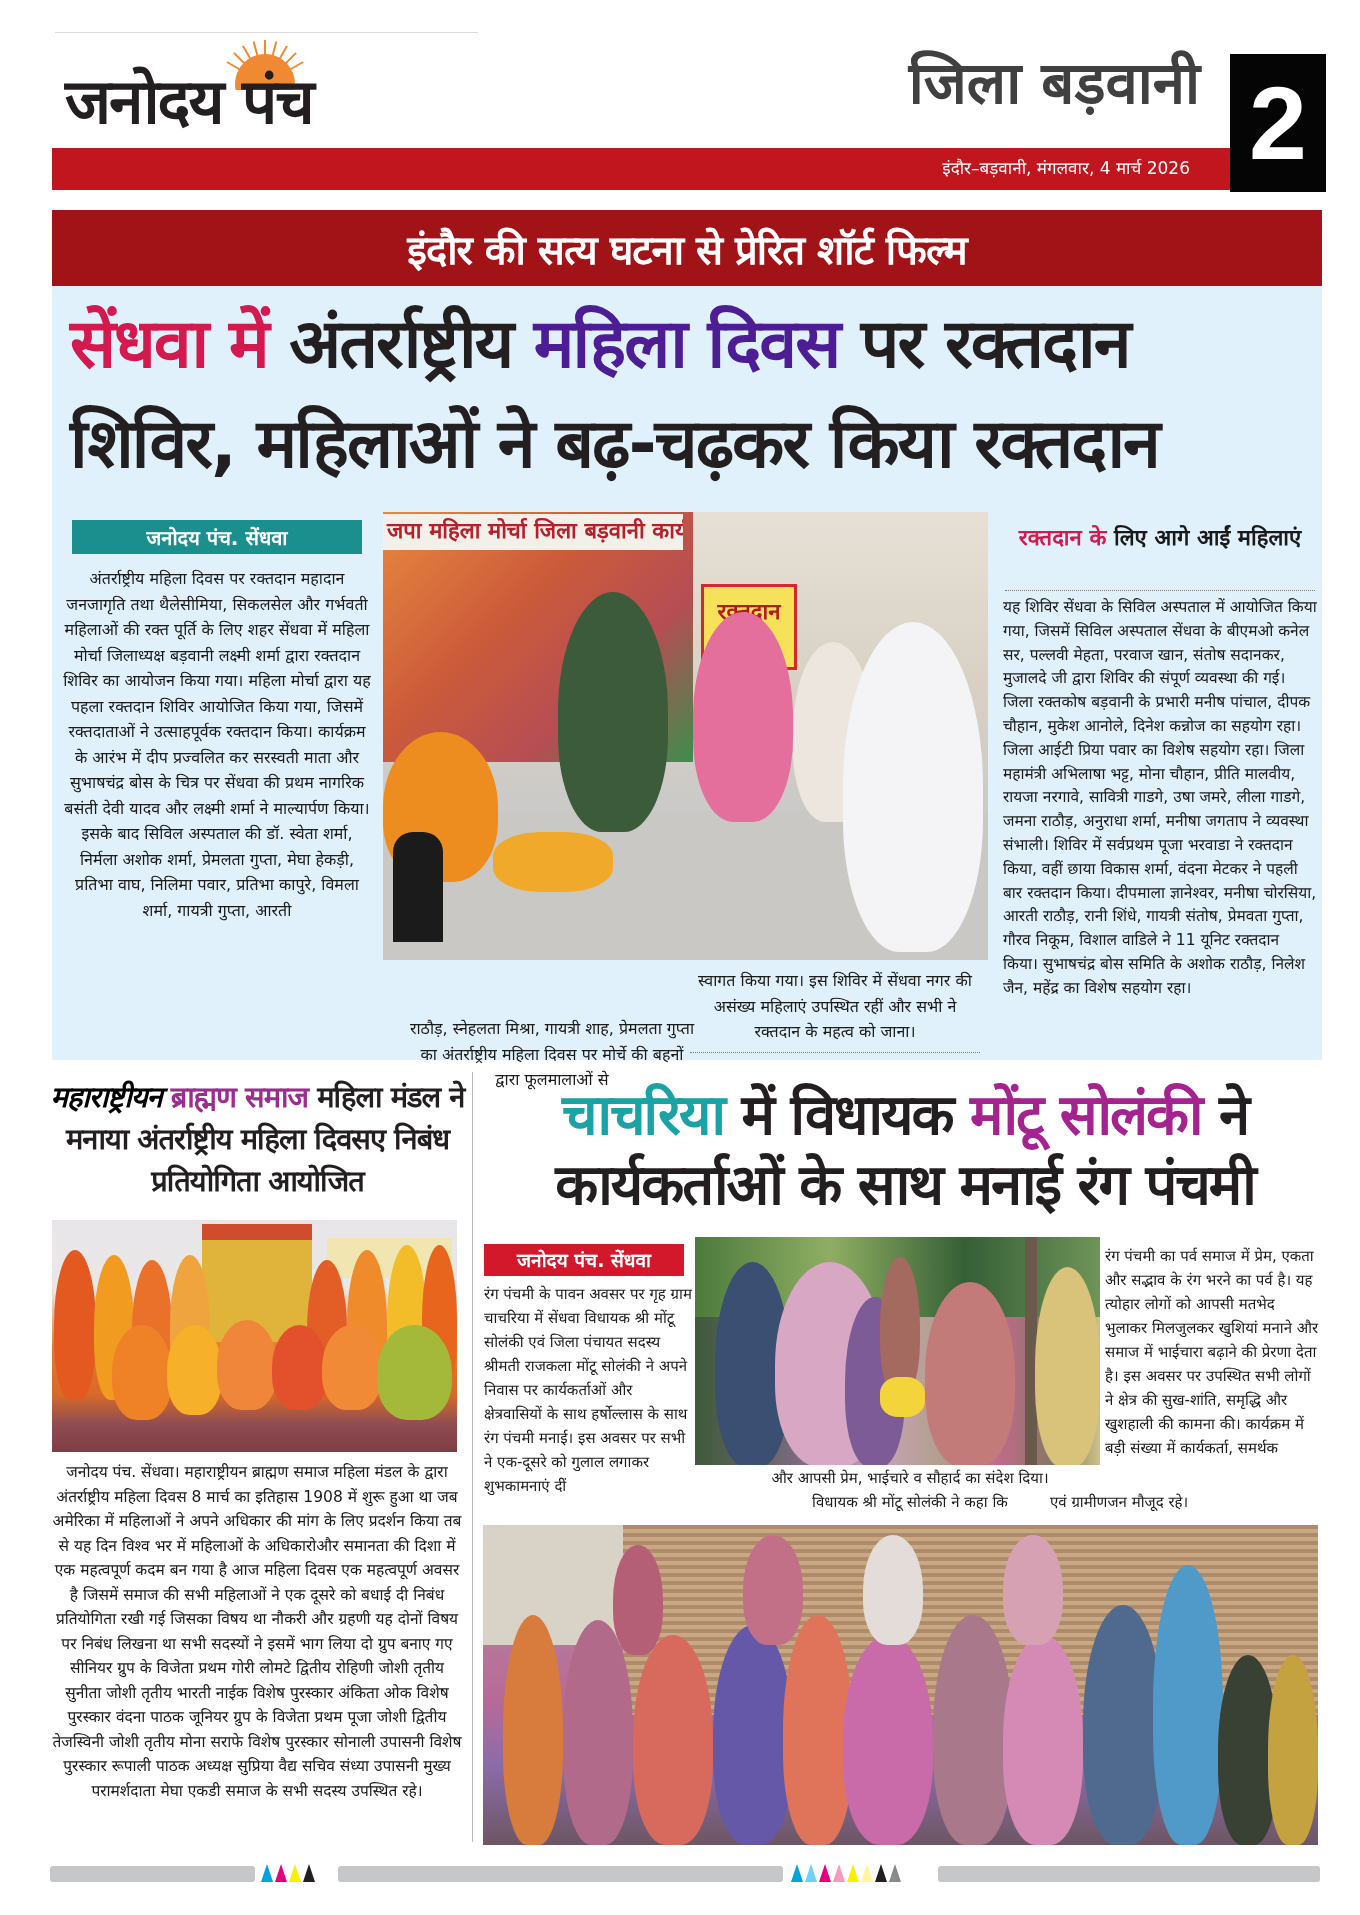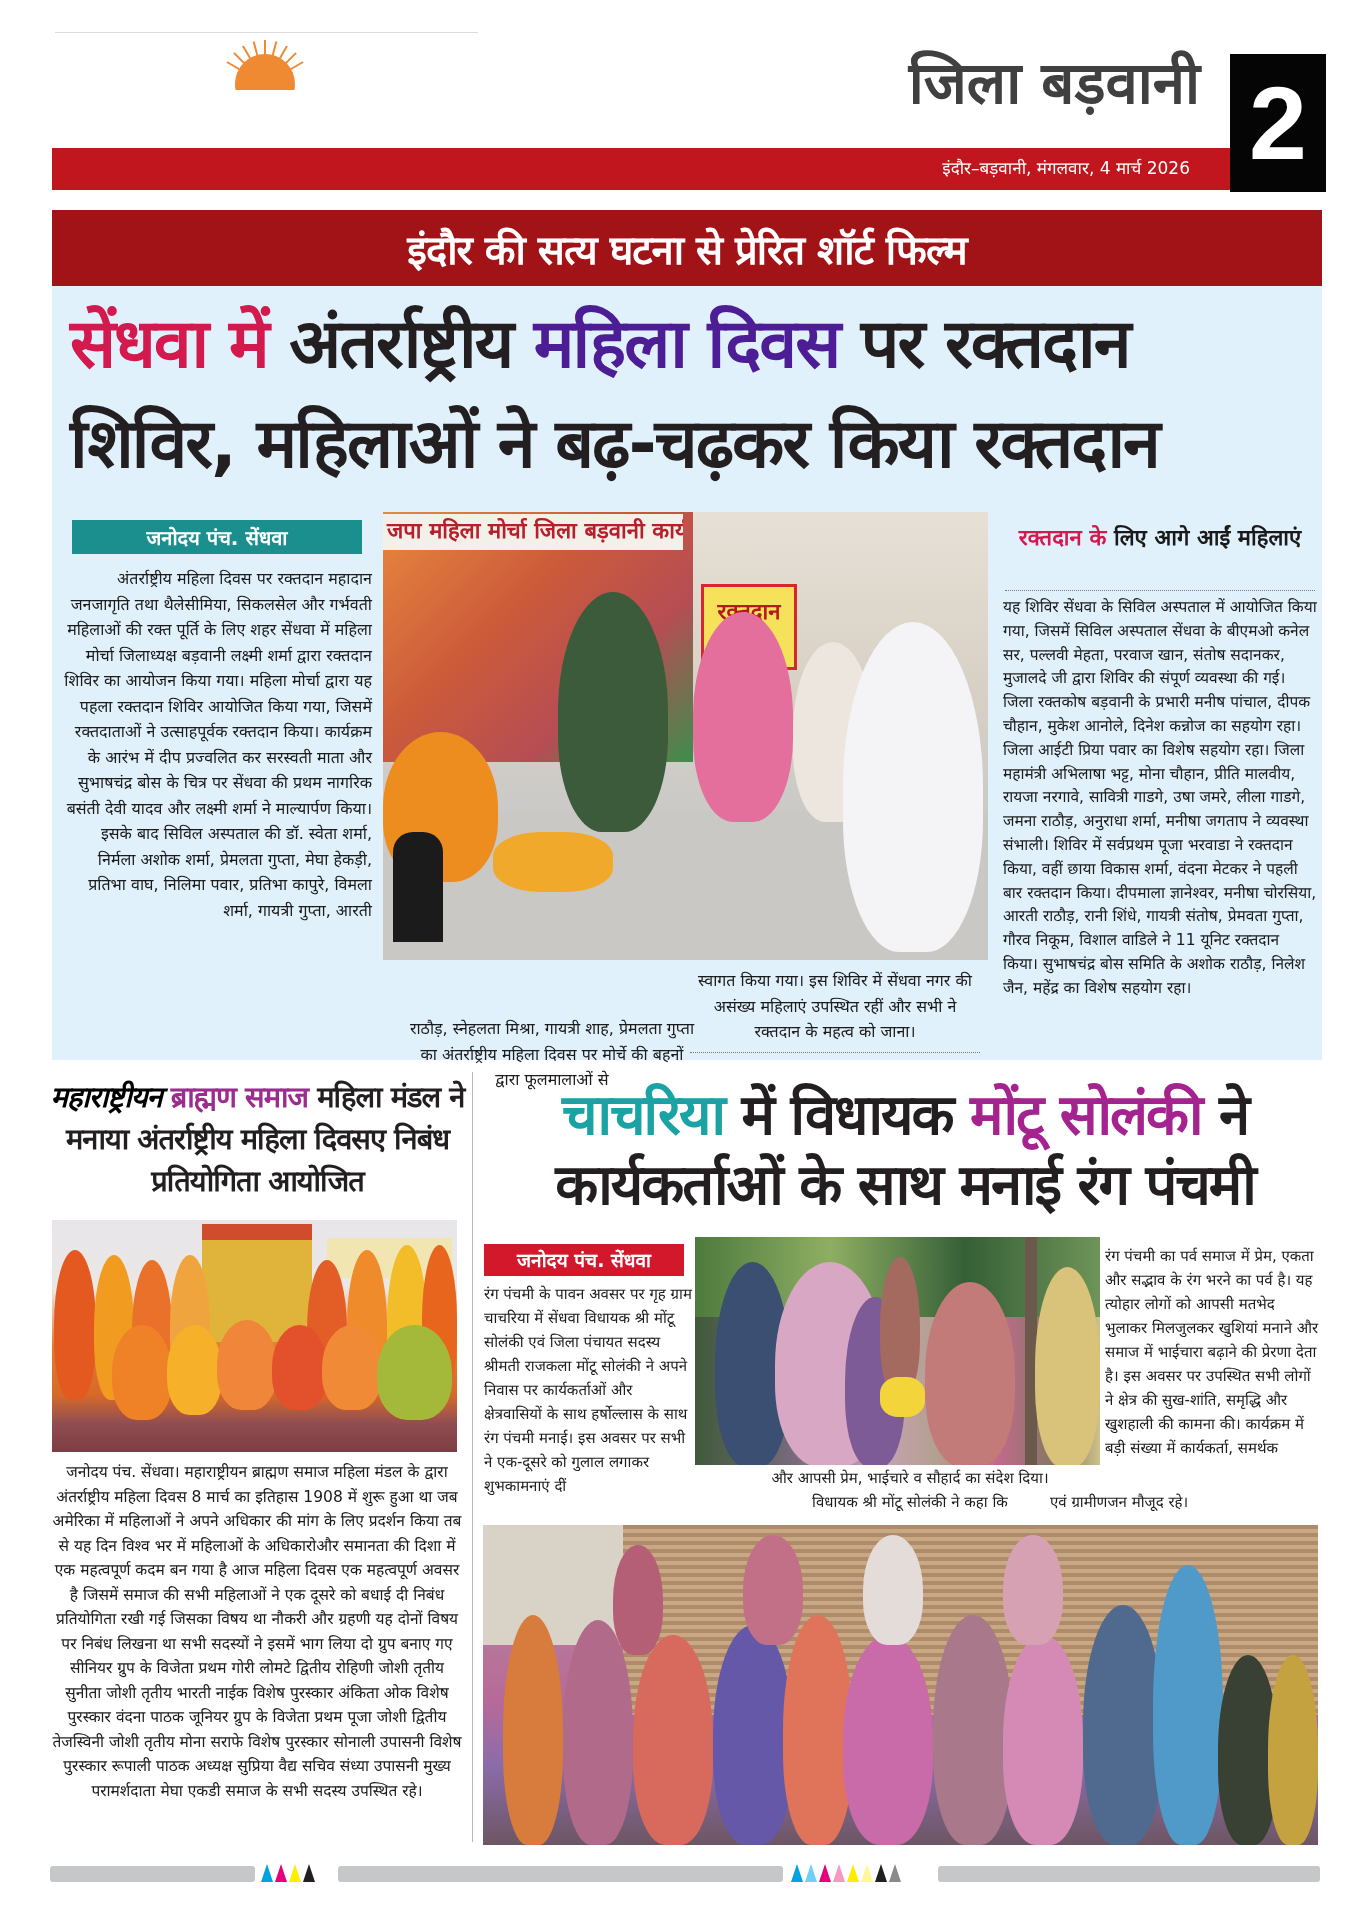--- a/index.html
+++ b/index.html
@@ -21,21 +21,21 @@
   .page-no { left: 1230px; top: 54px; width: 96px; height: 138px; background: #050505; color: #fff; font-family: "Liberation Sans", sans-serif; font-weight: bold; font-size: 104px; display: flex; align-items: center; justify-content: center; }
 
   
   .story1 { left: 52px; top: 210px; width: 1270px; height: 850px; background: #e1f1fb; }
   .kicker { left: 52px; top: 210px; width: 1270px; height: 76px; background: #a11317; color: #fff; font-weight: bold; font-size: 40px; display: flex; align-items: center; justify-content: center; letter-spacing: -1px; }
   .headline1 { left: 70px; top: 294px; width: 1240px; font-weight: bold; font-size: 68px; line-height: 100px; letter-spacing: -2px; color: #231f20; }
   .hl-red { color: #d3194e; }
   .hl-teal { color: #4c1d95; }
 
   .byline-box { left: 72px; top: 520px; width: 290px; height: 34px; background: #1a8f8e; color: #fff; font-size: 20px; font-weight: bold; display: flex; align-items: center; justify-content: center; }
-  .col-text { font-size: 16px; line-height: 25.5px; color: #1a1a1a; text-align: right; }
+  .col-text { font-size: 16px; line-height: 25.5px; color: #1a1a1a; text-align: center; }
   .col1 { left: 62px; top: 566px; width: 310px; }
   .photo1 { left: 383px; top: 512px; width: 605px; height: 448px; overflow: hidden; background: linear-gradient(180deg, #e6e0d6 0%, #d8d0c4 40%, #c9c9c9 70%, #bdbdbd 100%); }
   .caption-col { top: 968px; width: 290px; font-size: 16px; line-height: 25.5px; text-align: center; }
   .cap-left { left: 407px; margin-top: 48px; }
   .cap-right { left: 690px; }
   .dotted { border-top: 1px dotted #7a7a7a; }
   .side-head { left: 1010px; top: 522px; width: 300px; text-align: center; font-weight: bold; font-size: 22px; line-height: 32px; }
   .side-text { left: 1003px; top: 596px; width: 315px; font-size: 15.5px; line-height: 23.8px; text-align: left; }
 
   
@@ -76,20 +76,21 @@
     <div class="ray" style="transform: rotate(120deg);"></div>
     <div class="ray" style="transform: rotate(135deg);"></div>
     <div class="ray" style="transform: rotate(150deg);"></div>
     <div class="ray" style="transform: rotate(165deg);"></div>
     <div class="ray" style="transform: rotate(180deg);"></div>
     <div class="ray" style="transform: rotate(195deg);"></div>
     <div class="ray" style="transform: rotate(210deg);"></div>
     <div class="ray" style="transform: rotate(225deg);"></div>
     <div class="ray" style="transform: rotate(240deg);"></div>
   </div>
+  <div class="logo-text">जनोदय पंच</div>
 </div>
 
 <div class="abs section-title">जिला बड़वानी</div>
 <div class="abs red-bar"></div>
 <div class="abs dateline">इंदौर–बड़वानी, मंगलवार, 4 मार्च 2026</div>
 <div class="abs page-no">2</div>
 
 <div class="abs story1"></div>
 <div class="abs kicker">इंदौर की सत्य घटना से प्रेरित शॉर्ट फिल्म</div>
 

